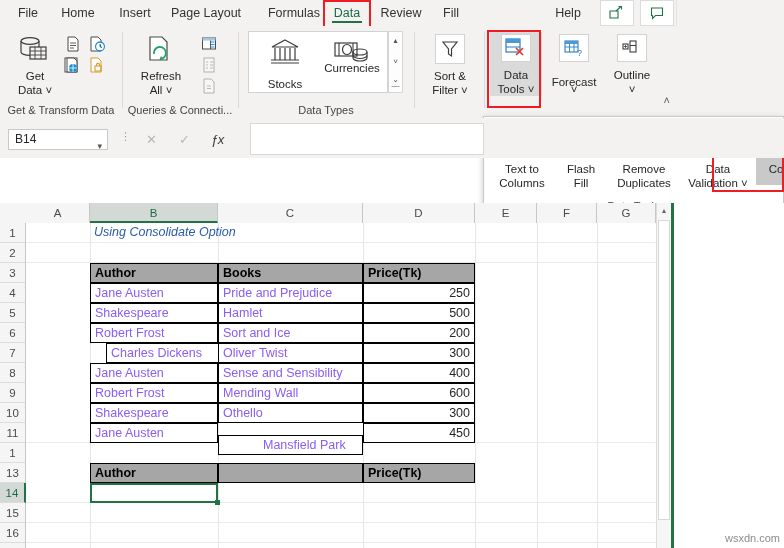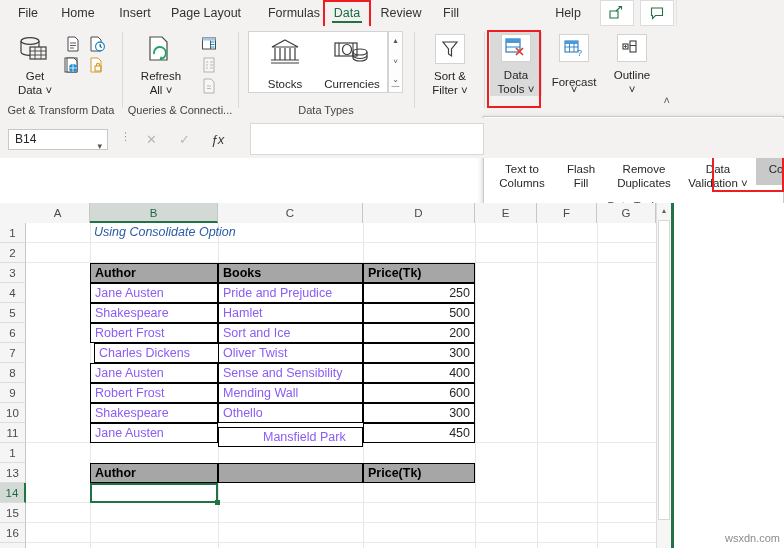--- a/index.html
+++ b/index.html
@@ -262,21 +262,21 @@
         <div class="icobox" style="top:2px;">
           <svg width="40" height="30" viewBox="0 0 40 30">
             <rect x="3" y="5" width="22" height="13" fill="none" stroke="#3d3d3d" stroke-width="1.2"></rect>
             <path d="M7 5 v13 M21 5 v13" stroke="#3d3d3d" stroke-width="1.1"></path>
             <ellipse cx="15" cy="11.5" rx="4.5" ry="5" fill="none" stroke="#3d3d3d" stroke-width="1.2"></ellipse>
             <ellipse cx="28" cy="14" rx="7" ry="3" fill="none" stroke="#3d3d3d" stroke-width="1.2"></ellipse>
             <path d="M21 14 v6 c0 1.6 3.1 3 7 3 s7-1.4 7-3 v-6" fill="none" stroke="#3d3d3d" stroke-width="1.2"></path>
             <path d="M21 17.5 c0 1.6 3.1 3 7 3 s7-1.4 7-3" fill="none" stroke="#3d3d3d" stroke-width="1.1"></path>
           </svg>
         </div>
-        <div class="cap" style="bottom:0;">Currencies</div>
+        <div class="cap" style="bottom:16px;">Currencies</div>
       </div>
     </div>
     <div class="scrollarrows" style="left:148px;top:5px;height:62px;">
       <div class="sa" style="top:5px;">▴</div>
       <div class="sa" style="top:26px;">˅</div>
       <div class="sa" style="top:44px;">⌄<span style="display:block;margin-top:-2px;">—</span></div>
     </div>
     <div class="glabel">Data Types</div>
   </div>
   <div class="sep" style="left:414px;"></div>
@@ -492,38 +492,38 @@
     <div class="cell numcell" style="left:337px;top:60px;width:112px;height:20px;">250</div>
 
     <div class="cell datacell" style="left:64px;top:80px;width:128px;height:20px;">Shakespeare</div>
     <div class="cell datacell" style="left:192px;top:80px;width:145px;height:20px;">Hamlet</div>
     <div class="cell numcell" style="left:337px;top:80px;width:112px;height:20px;">500</div>
 
     <div class="cell datacell" style="left:64px;top:100px;width:128px;height:20px;">Robert Frost</div>
     <div class="cell datacell" style="left:192px;top:100px;width:145px;height:20px;">Sort and Ice</div>
     <div class="cell numcell" style="left:337px;top:100px;width:112px;height:20px;">200</div>
 
-    <div class="cell datacell" style="left:68px;top:120px;width:128px;height:20px;">Charles Dickens</div>
+    <div class="cell datacell" style="left:80px;top:120px;width:128px;height:20px;">Charles Dickens</div>
     <div class="cell datacell" style="left:192px;top:120px;width:145px;height:20px;">Oliver Twist</div>
     <div class="cell numcell" style="left:337px;top:120px;width:112px;height:20px;">300</div>
 
     <div class="cell datacell" style="left:64px;top:140px;width:128px;height:20px;">Jane Austen</div>
     <div class="cell datacell" style="left:192px;top:140px;width:145px;height:20px;">Sense and Sensibility</div>
     <div class="cell numcell" style="left:337px;top:140px;width:112px;height:20px;">400</div>
 
     <div class="cell datacell" style="left:64px;top:160px;width:128px;height:20px;">Robert Frost</div>
     <div class="cell datacell" style="left:192px;top:160px;width:145px;height:20px;">Mending Wall</div>
     <div class="cell numcell" style="left:337px;top:160px;width:112px;height:20px;">600</div>
 
     <div class="cell datacell" style="left:64px;top:180px;width:128px;height:20px;">Shakespeare</div>
     <div class="cell datacell" style="left:192px;top:180px;width:145px;height:20px;">Othello</div>
     <div class="cell numcell" style="left:337px;top:180px;width:112px;height:20px;">300</div>
 
     <div class="cell datacell" style="left:64px;top:200px;width:128px;height:20px;">Jane Austen</div>
-    <div class="cell datacell" style="left:192px;top:204px;width:145px;height:20px;padding-left:44px;">Mansfield Park</div>
+    <div class="cell datacell" style="left:192px;top:212px;width:145px;height:20px;padding-left:44px;">Mansfield Park</div>
     <div class="cell numcell" style="left:337px;top:200px;width:112px;height:20px;">450</div>
 
     <div class="cell hdrcell" style="left:64px;top:240px;width:128px;height:20px;">Author</div>
     <div class="cell hdrcell" style="left:192px;top:240px;width:145px;height:20px;"></div>
     <div class="cell hdrcell" style="left:337px;top:240px;width:112px;height:20px;">Price(Tk)</div>
 
     <div id="selcell" style="left:64px;top:260px;width:128px;height:20px;"></div>
     <div id="selhandle" style="left:189px;top:277px;"></div>
   </div>
 

